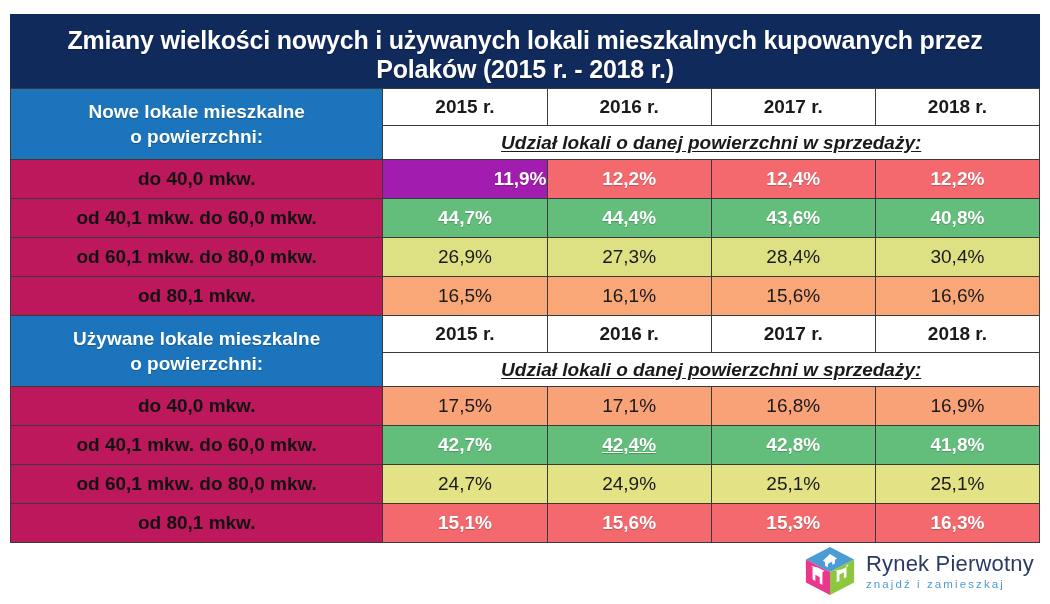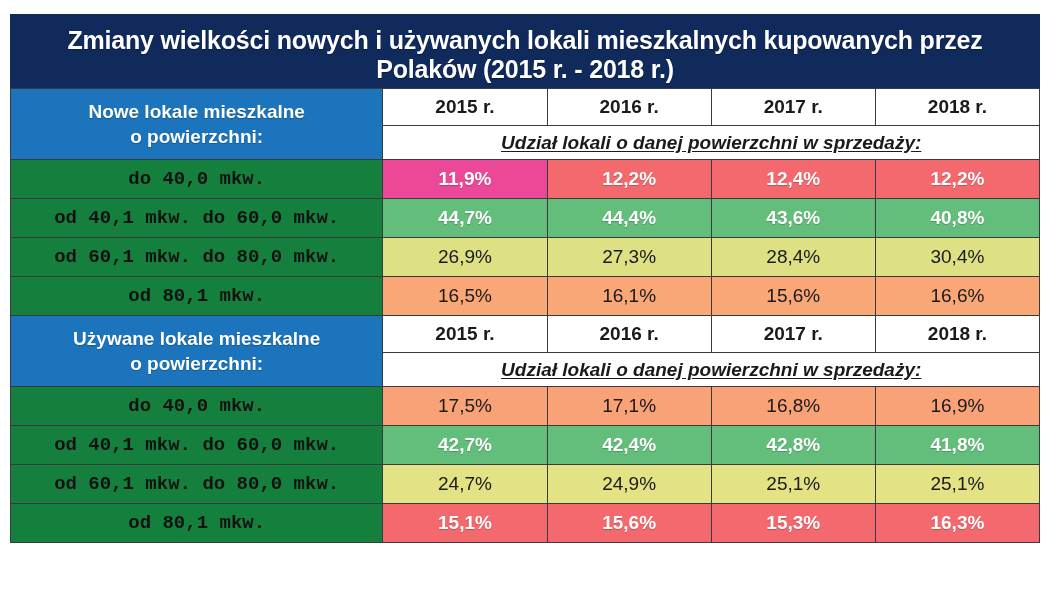--- a/index.html
+++ b/index.html
@@ -95,27 +95,26 @@
     font-style: italic;
     height: 33px;
   }
   td.sub-head span {
     text-decoration: underline;
     text-underline-offset: 2px;
   }
 
   
   td.row-label {
-    background: #15803d;
+    background: #be185d;
     color: #121212;
     font-size: 19.5px;
     font-weight: bold;
     height: 38px;
     padding: 0 6px;
-    font-family: Liberation Mono, monospace;
   }
 
   
   td.val {
     height: 38px;
     font-size: 19.5px;
   }
   td.val.bold  { font-weight: bold; color: #ffffff; text-shadow: 0 1px 1px rgba(0,0,0,0.22); }
   td.val.plain { font-weight: normal; color: #1a1a1a; }
 
@@ -184,21 +183,21 @@
         <td class="year-head">2016 r.</td>
         <td class="year-head">2017 r.</td>
         <td class="year-head">2018 r.</td>
       </tr>
       <tr>
         <td class="sub-head" colspan="4"><span>Udział lokali o danej powierzchni w sprzedaży:</span></td>
       </tr>
 
       <tr>
         <td class="row-label">do 40,0 mkw.</td>
-        <td class="val bold" style="background-color: #ec4899;">11,9%</td>
+        <td class="val bold" style="background-color: #a21caf; text-align: right;">11,9%</td>
         <td class="val bold" style="background-color: rgb(244, 105, 110);">12,2%</td>
         <td class="val bold" style="background-color: rgb(244, 105, 110);">12,4%</td>
         <td class="val bold" style="background-color: rgb(244, 105, 110);">12,2%</td>
       </tr>
       <tr>
         <td class="row-label">od 40,1 mkw. do 60,0 mkw.</td>
         <td class="val bold" style="background-color: rgb(99, 190, 123);">44,7%</td>
         <td class="val bold" style="background-color: rgb(99, 190, 123);">44,4%</td>
         <td class="val bold" style="background-color: rgb(99, 190, 123);">43,6%</td>
         <td class="val bold" style="background-color: rgb(99, 190, 123);">40,8%</td>
@@ -235,21 +234,21 @@
       <tr>
         <td class="row-label">do 40,0 mkw.</td>
         <td class="val plain" style="background-color: rgb(249, 161, 119);">17,5%</td>
         <td class="val plain" style="background-color: rgb(249, 161, 119);">17,1%</td>
         <td class="val plain" style="background-color: rgb(249, 161, 119);">16,8%</td>
         <td class="val plain" style="background-color: rgb(249, 161, 119);">16,9%</td>
       </tr>
       <tr>
         <td class="row-label">od 40,1 mkw. do 60,0 mkw.</td>
         <td class="val bold" style="background-color: rgb(99, 190, 123);">42,7%</td>
-        <td class="val bold" style="background-color: rgb(99, 190, 123);">42,4%</td>
+        <td class="val bold" style="background-color: rgb(99, 190, 123); text-decoration: underline;">42,4%</td>
         <td class="val bold" style="background-color: rgb(99, 190, 123);">42,8%</td>
         <td class="val bold" style="background-color: rgb(99, 190, 123);">41,8%</td>
       </tr>
       <tr>
         <td class="row-label">od 60,1 mkw. do 80,0 mkw.</td>
         <td class="val plain" style="background-color: rgb(227, 227, 133);">24,7%</td>
         <td class="val plain" style="background-color: rgb(227, 227, 133);">24,9%</td>
         <td class="val plain" style="background-color: rgb(227, 227, 133);">25,1%</td>
         <td class="val plain" style="background-color: rgb(227, 227, 133);">25,1%</td>
       </tr>
@@ -260,14 +259,34 @@
         <td class="val bold" style="background-color: rgb(244, 105, 110);">15,3%</td>
         <td class="val bold" style="background-color: rgb(244, 105, 110);">16,3%</td>
       </tr>
 
     </tbody>
   </table>
 
   <div class="source">
   </div>
 
+  <div class="logo">
+    <svg class="logo-cube" viewBox="0 0 60 56">
+
+      <polygon points="30,1 57,15 30,29 3,15" fill="#4B9BD5"></polygon>
+
+      <polygon points="3,15 30,29 30,55 3,41" fill="#E9388C"></polygon>
+
+      <polygon points="57,15 57,41 30,55 30,29" fill="#8DC63F"></polygon>
+
+      <path d="M30,9 L38,14 L35.5,15.4 L35.5,19.5 L32.5,21.1 L32.5,17.4 L27.6,20.1 L27.6,23.7 L24.5,22.0 L24.5,17.9 L22,16.5 Z" fill="#ffffff"></path>
+
+      <path d="M16.5,25 L24,29 L21.5,30.4 L21.5,44.5 L18.5,42.9 L18.5,35.9 L13.6,33.2 L13.6,40.2 L10.5,38.6 L10.5,24.5 L8,23.1 Z" fill="#ffffff" transform="translate(0,-1)"></path>
+
+      <path d="M43.5,25 L51,21 L48.5,19.6 L48.5,33.7 L45.5,35.3 L45.5,28.3 L40.6,31.0 L40.6,38.0 L37.5,39.6 L37.5,25.5 L35,26.9 Z" fill="#ffffff" transform="translate(0,1) scale(1,1)"></path>
+    </svg>
+    <div class="logo-words">
+      <span class="logo-main">Rynek Pierwotny</span>
+      <span class="logo-sub">znajdź i zamieszkaj</span>
+    </div>
+  </div>
 
 </div>
 
 </body></html>

